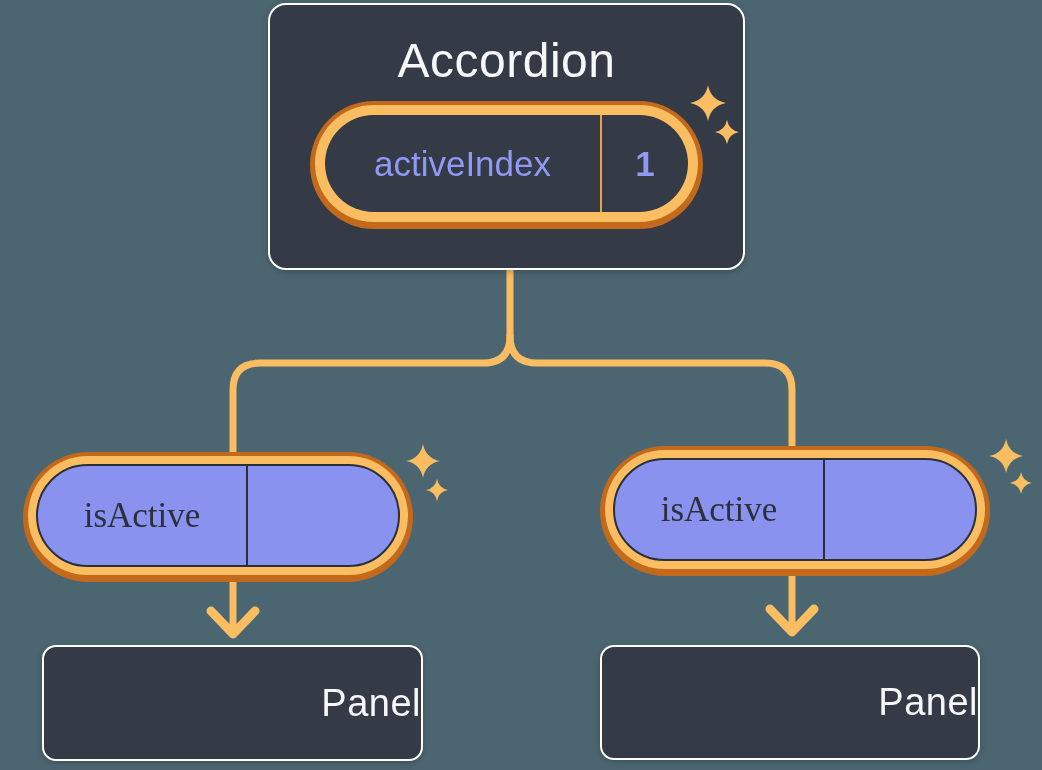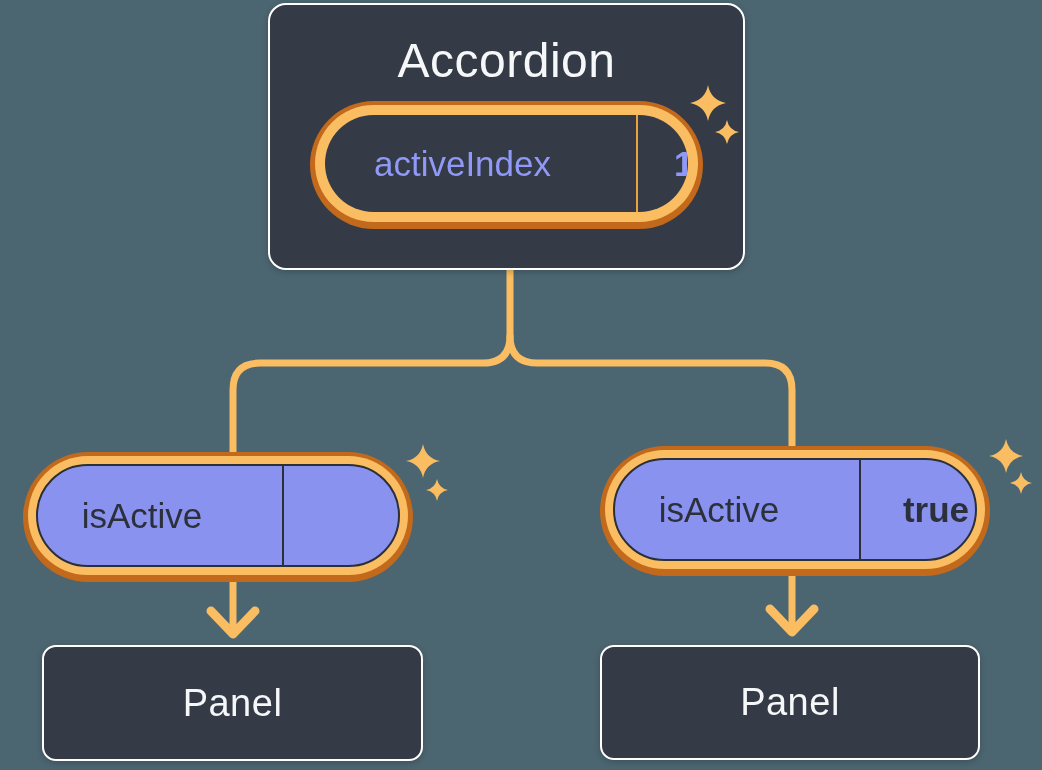--- a/index.html
+++ b/index.html
@@ -16,42 +16,42 @@
   .sparkles{z-index:2;}
   .wire{fill:none; stroke:var(--accent-light); stroke-width:7; stroke-linecap:round; stroke-linejoin:round;}
   .arrowhead{fill:none; stroke:var(--accent-light); stroke-width:9; stroke-linecap:round; stroke-linejoin:round;}
   .spark{fill:var(--accent-light); stroke:none;}
 
   .box{position:absolute; background:var(--box-fill); border:2.5px solid var(--box-border);
        box-sizing:border-box; box-shadow:0 2px 6px rgba(15,20,30,.25); z-index:1;}
   .component-box{left:268px; top:3px; width:477px; height:267px; border-radius:18px;}
   .component-title{position:absolute; left:0; top:28px; width:100%; text-align:center;
        font-size:48px; color:var(--light-text); letter-spacing:.5px;}
-  .panel-box{width:381px; height:116px; border-radius:14px; display:flex; align-items:center; justify-content:center;}
+  .panel-box{width:381px; height:116px; border-radius:14px; display:flex; align-items:center; justify-content:flex-end;}
   .panel-left{left:42px; top:645px;}
   .panel-right{left:600px; top:645px; width:380px; height:115px;}
   .panel-title{font-size:38px; color:var(--light-text); letter-spacing:.5px;}
 
   .pill-outer{position:absolute; background:var(--accent-dark); border-radius:999px;
        padding:4px 5px 7px 5px; box-sizing:border-box; z-index:1;}
   .pill-mid{background:var(--accent-light); border-radius:999px; height:100%; box-sizing:border-box;}
-  .pill-inner{border-radius:999px; height:100%; display:flex; align-items:stretch; overflow:hidden; box-sizing:border-box;gap:36px;}
+  .pill-inner{border-radius:999px; height:100%; display:flex; align-items:stretch; overflow:hidden; box-sizing:border-box;}
   .state-pill{left:310px; top:101px; width:393px; height:128px;}
   .state-pill .pill-mid{padding:10px;}
   .state-pill .pill-inner{background:var(--box-fill);}
   .prop-pill .pill-mid{padding:8px;}
   .prop-pill .pill-inner{background:var(--purple-fill); border:2.5px solid var(--pill-stroke);}
   .prop-pill-left{left:23px; top:452px; width:390px; height:130px;}
   .prop-pill-right{left:600px; top:446px; width:390px; height:130px;}
   .cell{display:flex; align-items:center; justify-content:center; font-size:35px;}
   .cell-name{flex:0 0 auto;}
   .cell-value{flex:1 1 auto; font-weight:bold;}
   .state-pill .cell-name{width:275px; color:var(--purple-text);}
   .state-pill .cell-value{color:var(--purple-text);}
-  .prop-pill .cell-name{width:208px; color:var(--dark-text);}
+  .prop-pill .cell-name{width:208px; color:var(--dark-text);font-family:Liberation Serif, serif;}
   .prop-pill .cell-value{color:var(--dark-text);}
   .divider{flex:0 0 2px; width:2px;}
   .divider-amber{background:var(--amber-divider);}
   .divider-dark{background:var(--pill-stroke);}
 </style>
 </head>
 <body>
 
 <div class="diagram">
 
@@ -85,21 +85,20 @@
         <span class="divider divider-dark"></span>
       </div>
     </div>
   </div>
 
   <div class="pill-outer prop-pill prop-pill-right">
     <div class="pill-mid">
       <div class="pill-inner">
         <span class="cell cell-name">isActive</span>
         <span class="divider divider-dark"></span>
-        <span class="cell cell-value">true</span>
       </div>
     </div>
   </div>
 
   <div class="box panel-box panel-left">
     <div class="panel-title">Panel</div>
   </div>
 
   <div class="box panel-box panel-right">
     <div class="panel-title">Panel</div>

